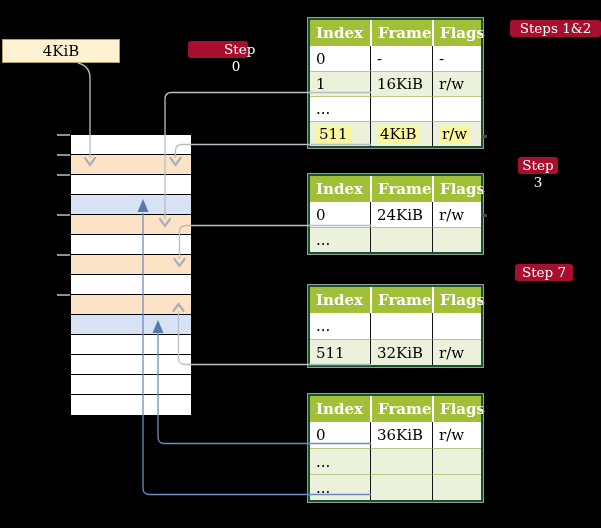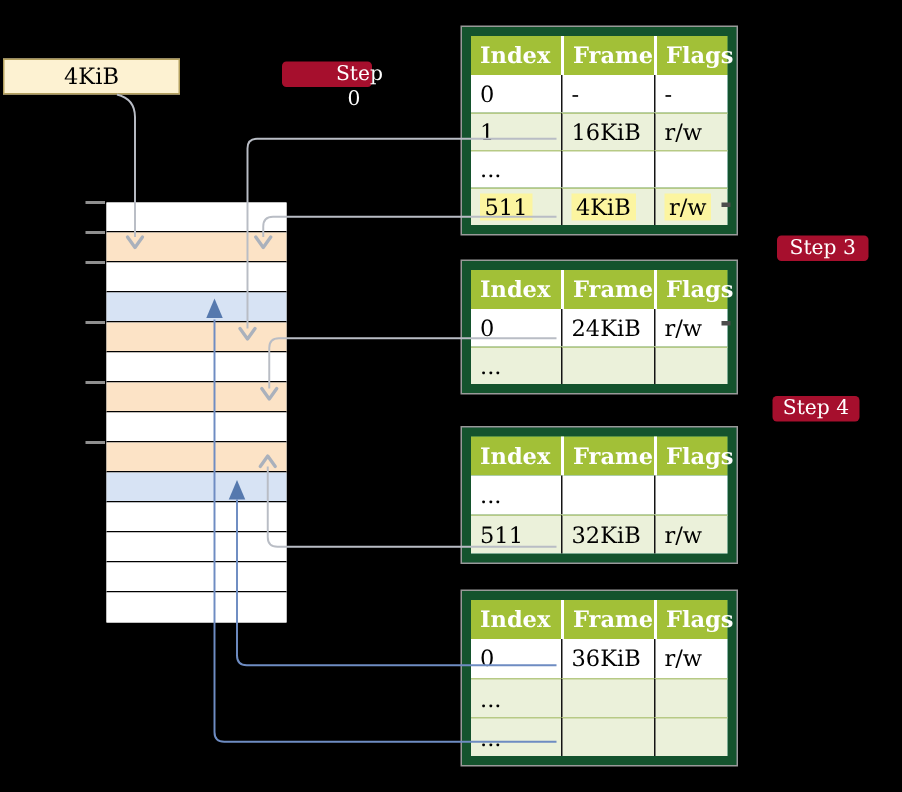--- a/index.html
+++ b/index.html
@@ -9,33 +9,33 @@
   
   .kib-box{position:absolute;left:2px;top:39px;width:118px;height:24px;box-sizing:border-box;
            background:#fdf2d2;border:1px solid #b3a05e;text-align:center;
            font-size:15px;line-height:22px;color:#000;}
 
   
   .badge{position:absolute;height:17px;background:#a60f2d;color:#fff;font-size:13.5px;
          line-height:17px;text-align:center;border-radius:3px;box-sizing:border-box;}
   #badge-step0 {left:188px;top:41px;width:60px;padding-left:36px;}
   #badge-steps12{left:510px;top:20px;width:91px;}
-  #badge-step3 {left:518px;top:157px;width:61px;}
+  #badge-step3 {left:518px;top:157px;width:40px;}
   #badge-step4 {left:515px;top:264px;width:58px;}
 
   
   .strip{position:absolute;left:70px;top:134px;width:120px;border:1px solid #000;background:#fff;}
   .strip-row{width:120px;height:20px;box-sizing:border-box;border-bottom:1px solid #000;}
   .strip-row:last-child{border-bottom:none;}
   .tick{position:absolute;left:57px;width:13px;height:2px;background:#8f8f8f;}
 
   
   table.pt{position:absolute;left:308px;width:171px;table-layout:fixed;
-           border-collapse:separate;border-spacing:0;background:#0f766e;
-           border:6px solid #14532d;outline:1px solid #9a9a9a;}
+           border-collapse:separate;border-spacing:0;background:#f9a8d4;
+           border:2px solid #14532d;outline:1px solid #9a9a9a;}
   table.pt th{background:#a2c037;color:#fff;font-weight:bold;text-align:left;
               font-size:15px;height:26px;box-sizing:border-box;padding:0 6px;}
   table.pt th + th{border-left:2px solid #fff;}
   table.pt td{font-size:15px;color:#000;height:25px;box-sizing:border-box;
               padding:0 6px;vertical-align:middle;background:#fff;}
   table.pt.tall td{height:26px;}
   table.pt td + td{border-left:1px solid #141414;}
   table.pt tbody tr + tr td{border-top:1px solid #b7ca85;}
   table.pt tbody tr.shaded td{background:#ebf1da;}
   .hl{background:#fcf5a0;padding:0 3px;}
@@ -46,22 +46,23 @@
 </head>
 <body>
 
 <div id="canvas">
 
   <div class="kib-box">
     <span>4KiB</span>
   </div>
 
   <div class="badge" id="badge-step0">Step 0</div>
+  <div class="badge" id="badge-steps12">Steps 1&amp;2</div>
   <div class="badge" id="badge-step3">Step 3</div>
-  <div class="badge" id="badge-step4">Step 4</div>
+  <div class="badge" id="badge-step4">Step 7</div>
 
   <div class="strip" id="memory-strip">
       <div class="strip-row" style="background: rgb(255, 255, 255);"></div>
       <div class="strip-row" style="background: rgb(252, 227, 198);"></div>
       <div class="strip-row" style="background: rgb(255, 255, 255);"></div>
       <div class="strip-row" style="background: rgb(215, 227, 244);"></div>
       <div class="strip-row" style="background: rgb(252, 227, 198);"></div>
       <div class="strip-row" style="background: rgb(255, 255, 255);"></div>
       <div class="strip-row" style="background: rgb(252, 227, 198);"></div>
       <div class="strip-row" style="background: rgb(255, 255, 255);"></div>

